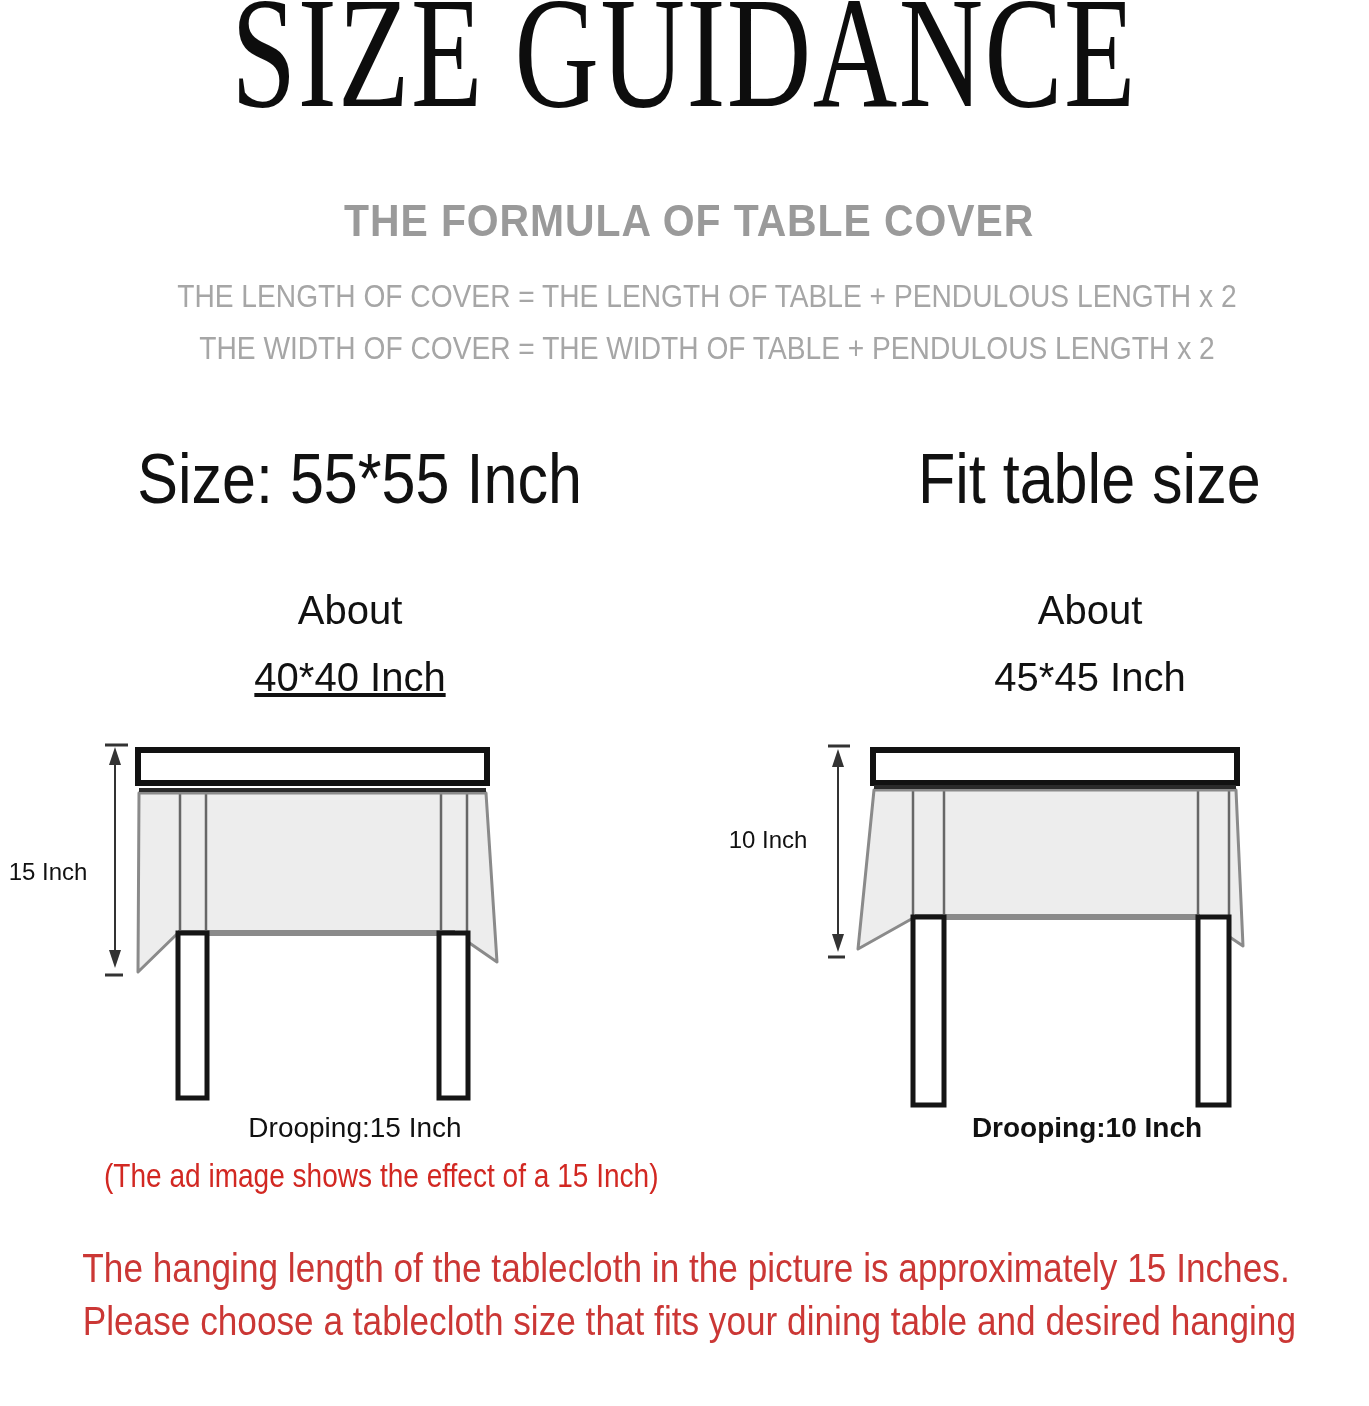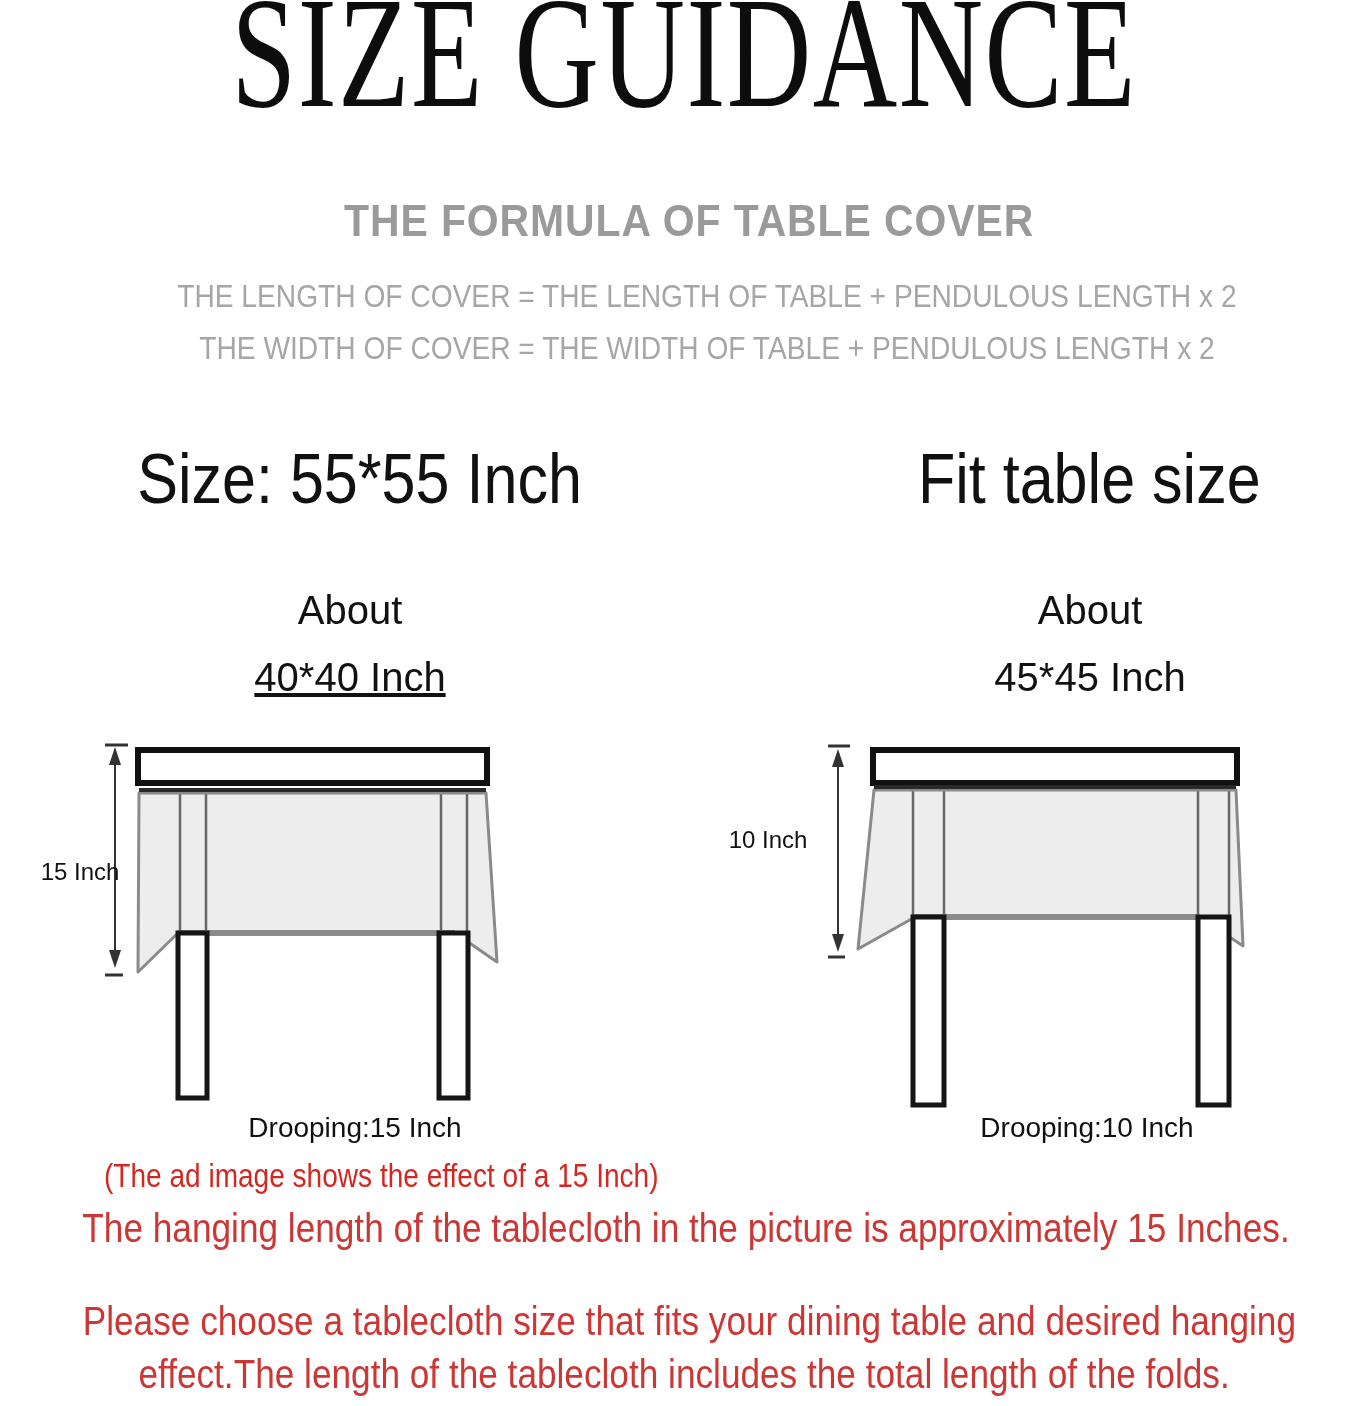--- a/index.html
+++ b/index.html
@@ -26,32 +26,32 @@
   .col-heading .cx{font-size:71px;transform:scaleX(.86);}
   .size-heading{top:438px;left:0;width:720px;}
   .fit-heading{top:438px;left:800px;width:578px;}
   .about,.tsize{font-size:40px;text-align:center;}
   .about-l{top:588px;left:105px;width:490px;}
   .tsize-l{top:655px;left:105px;width:490px;text-decoration:underline;}
   .about-r{top:588px;left:845px;width:490px;}
   .tsize-r{top:655px;left:845px;width:490px;}
 
   .hang-label{font-size:24px;}
-  .hang-l{top:858px;left:0;width:96px;text-align:center;margin-left:32px;}
+  .hang-l{top:858px;left:0;width:96px;text-align:center;}
   .hang-r{top:826px;left:720px;width:96px;text-align:center;}
 
   .drooping{font-size:28px;}
   .droop-l{top:1112px;left:105px;width:500px;}
-  .droop-r{top:1112px;left:837px;width:500px;}
+  .droop-r{top:1112px;left:837px;width:500px;font-weight:bold;}
   .ad-note{top:1157px;left:55px;width:600px;color:var(--note-red,#d22822);}
   .ad-note .cx{font-size:33px;transform:scaleX(.85);}
 
   .footer-line{left:0;width:100%;color:var(--footer-red,#cb3735);line-height:1;}
   .footer-line .cx{font-size:40px;transform:scaleX(.88);}
-  .fo1{top:1208px;text-decoration:underline;} .fo2{top:1301px;} .fo3{top:1354px;}
+  .fo1{top:1248px;text-decoration:underline;} .fo2{top:1301px;} .fo3{top:1354px;}
 
   svg{position:absolute;display:block;}
   .fig-left{left:0;top:735px;}
   .fig-right{left:700px;top:735px;}
 </style>
 </head>
 <body>
 
 <div id="canvas">
 
@@ -139,17 +139,14 @@
   <div class="abs center ad-note">
     <span class="cx">(The ad image shows the effect of a 15 Inch)</span>
   </div>
 
   <div class="abs center footer-line fo1">
     <span class="cx">The hanging length of the tablecloth in the picture is approximately 15 Inches.</span>
   </div>
   <div class="abs center footer-line fo2">
     <span class="cx">Please choose a tablecloth size that fits your dining table and desired hanging</span>
   </div>
-  <div class="abs center footer-line fo3">
-    <span class="cx">effect.The length of the tablecloth includes the total length of the folds.</span>
-  </div>
 
 </div>
 
 </body></html>

